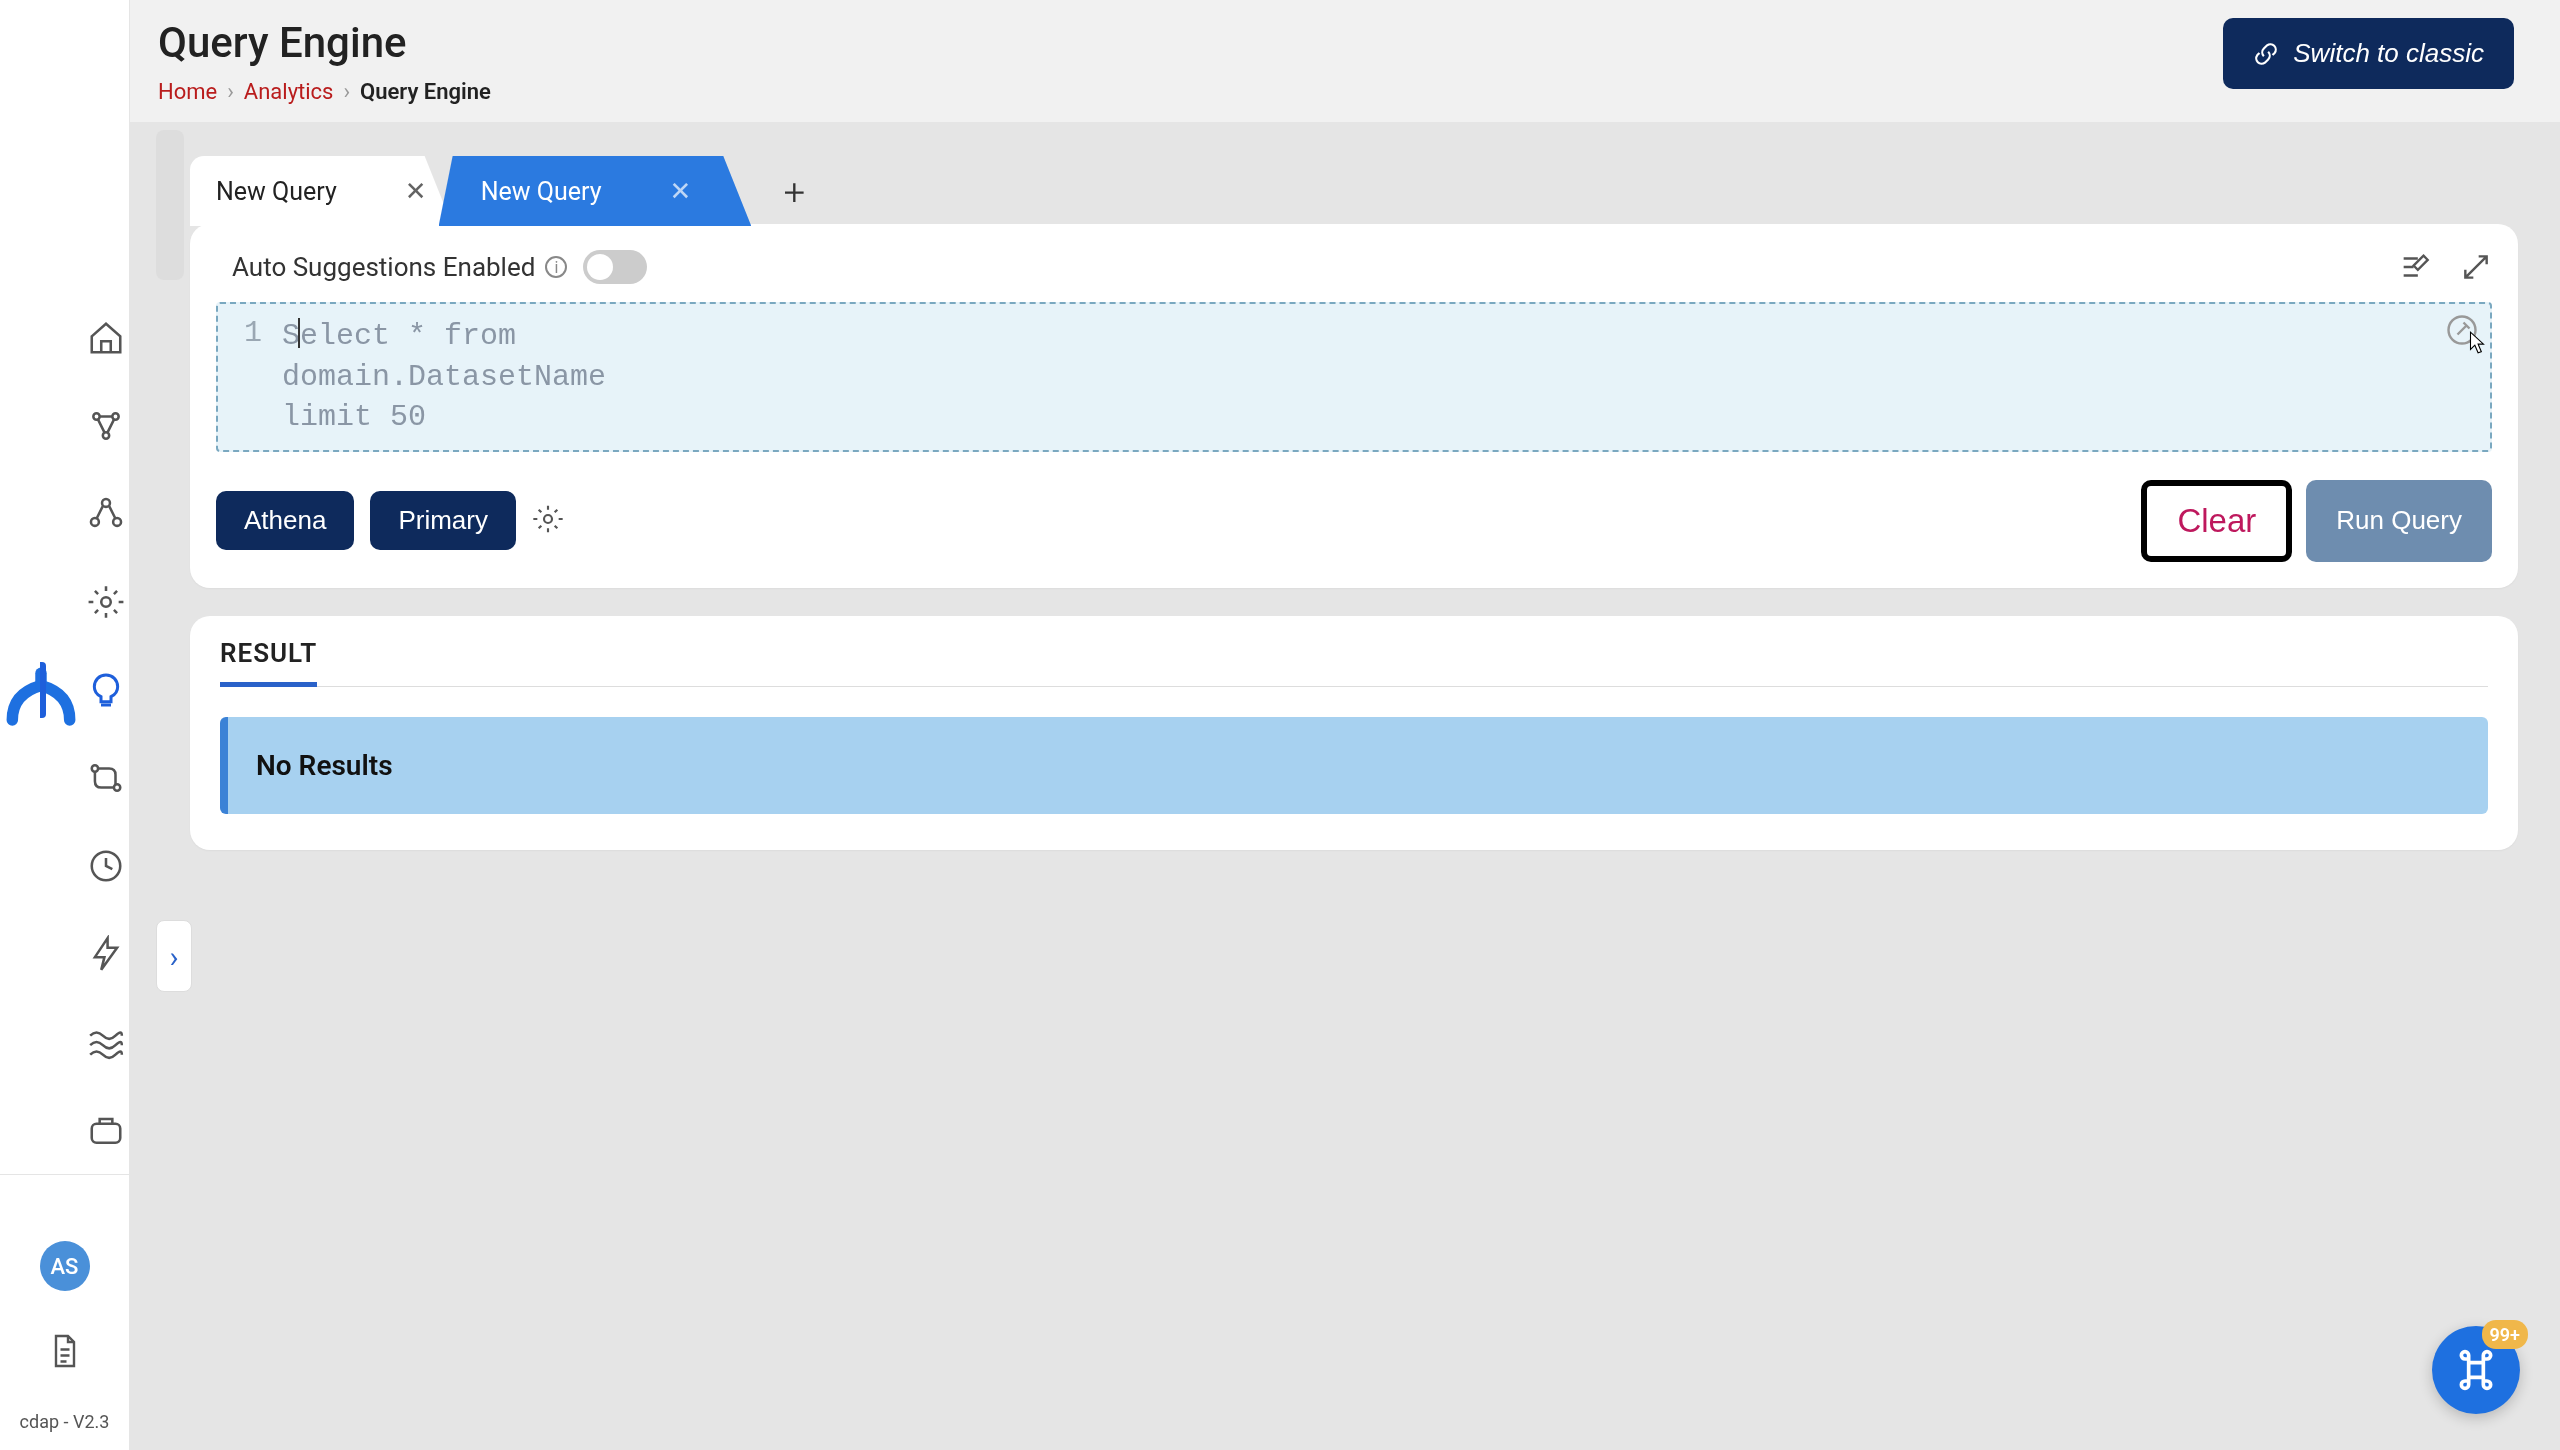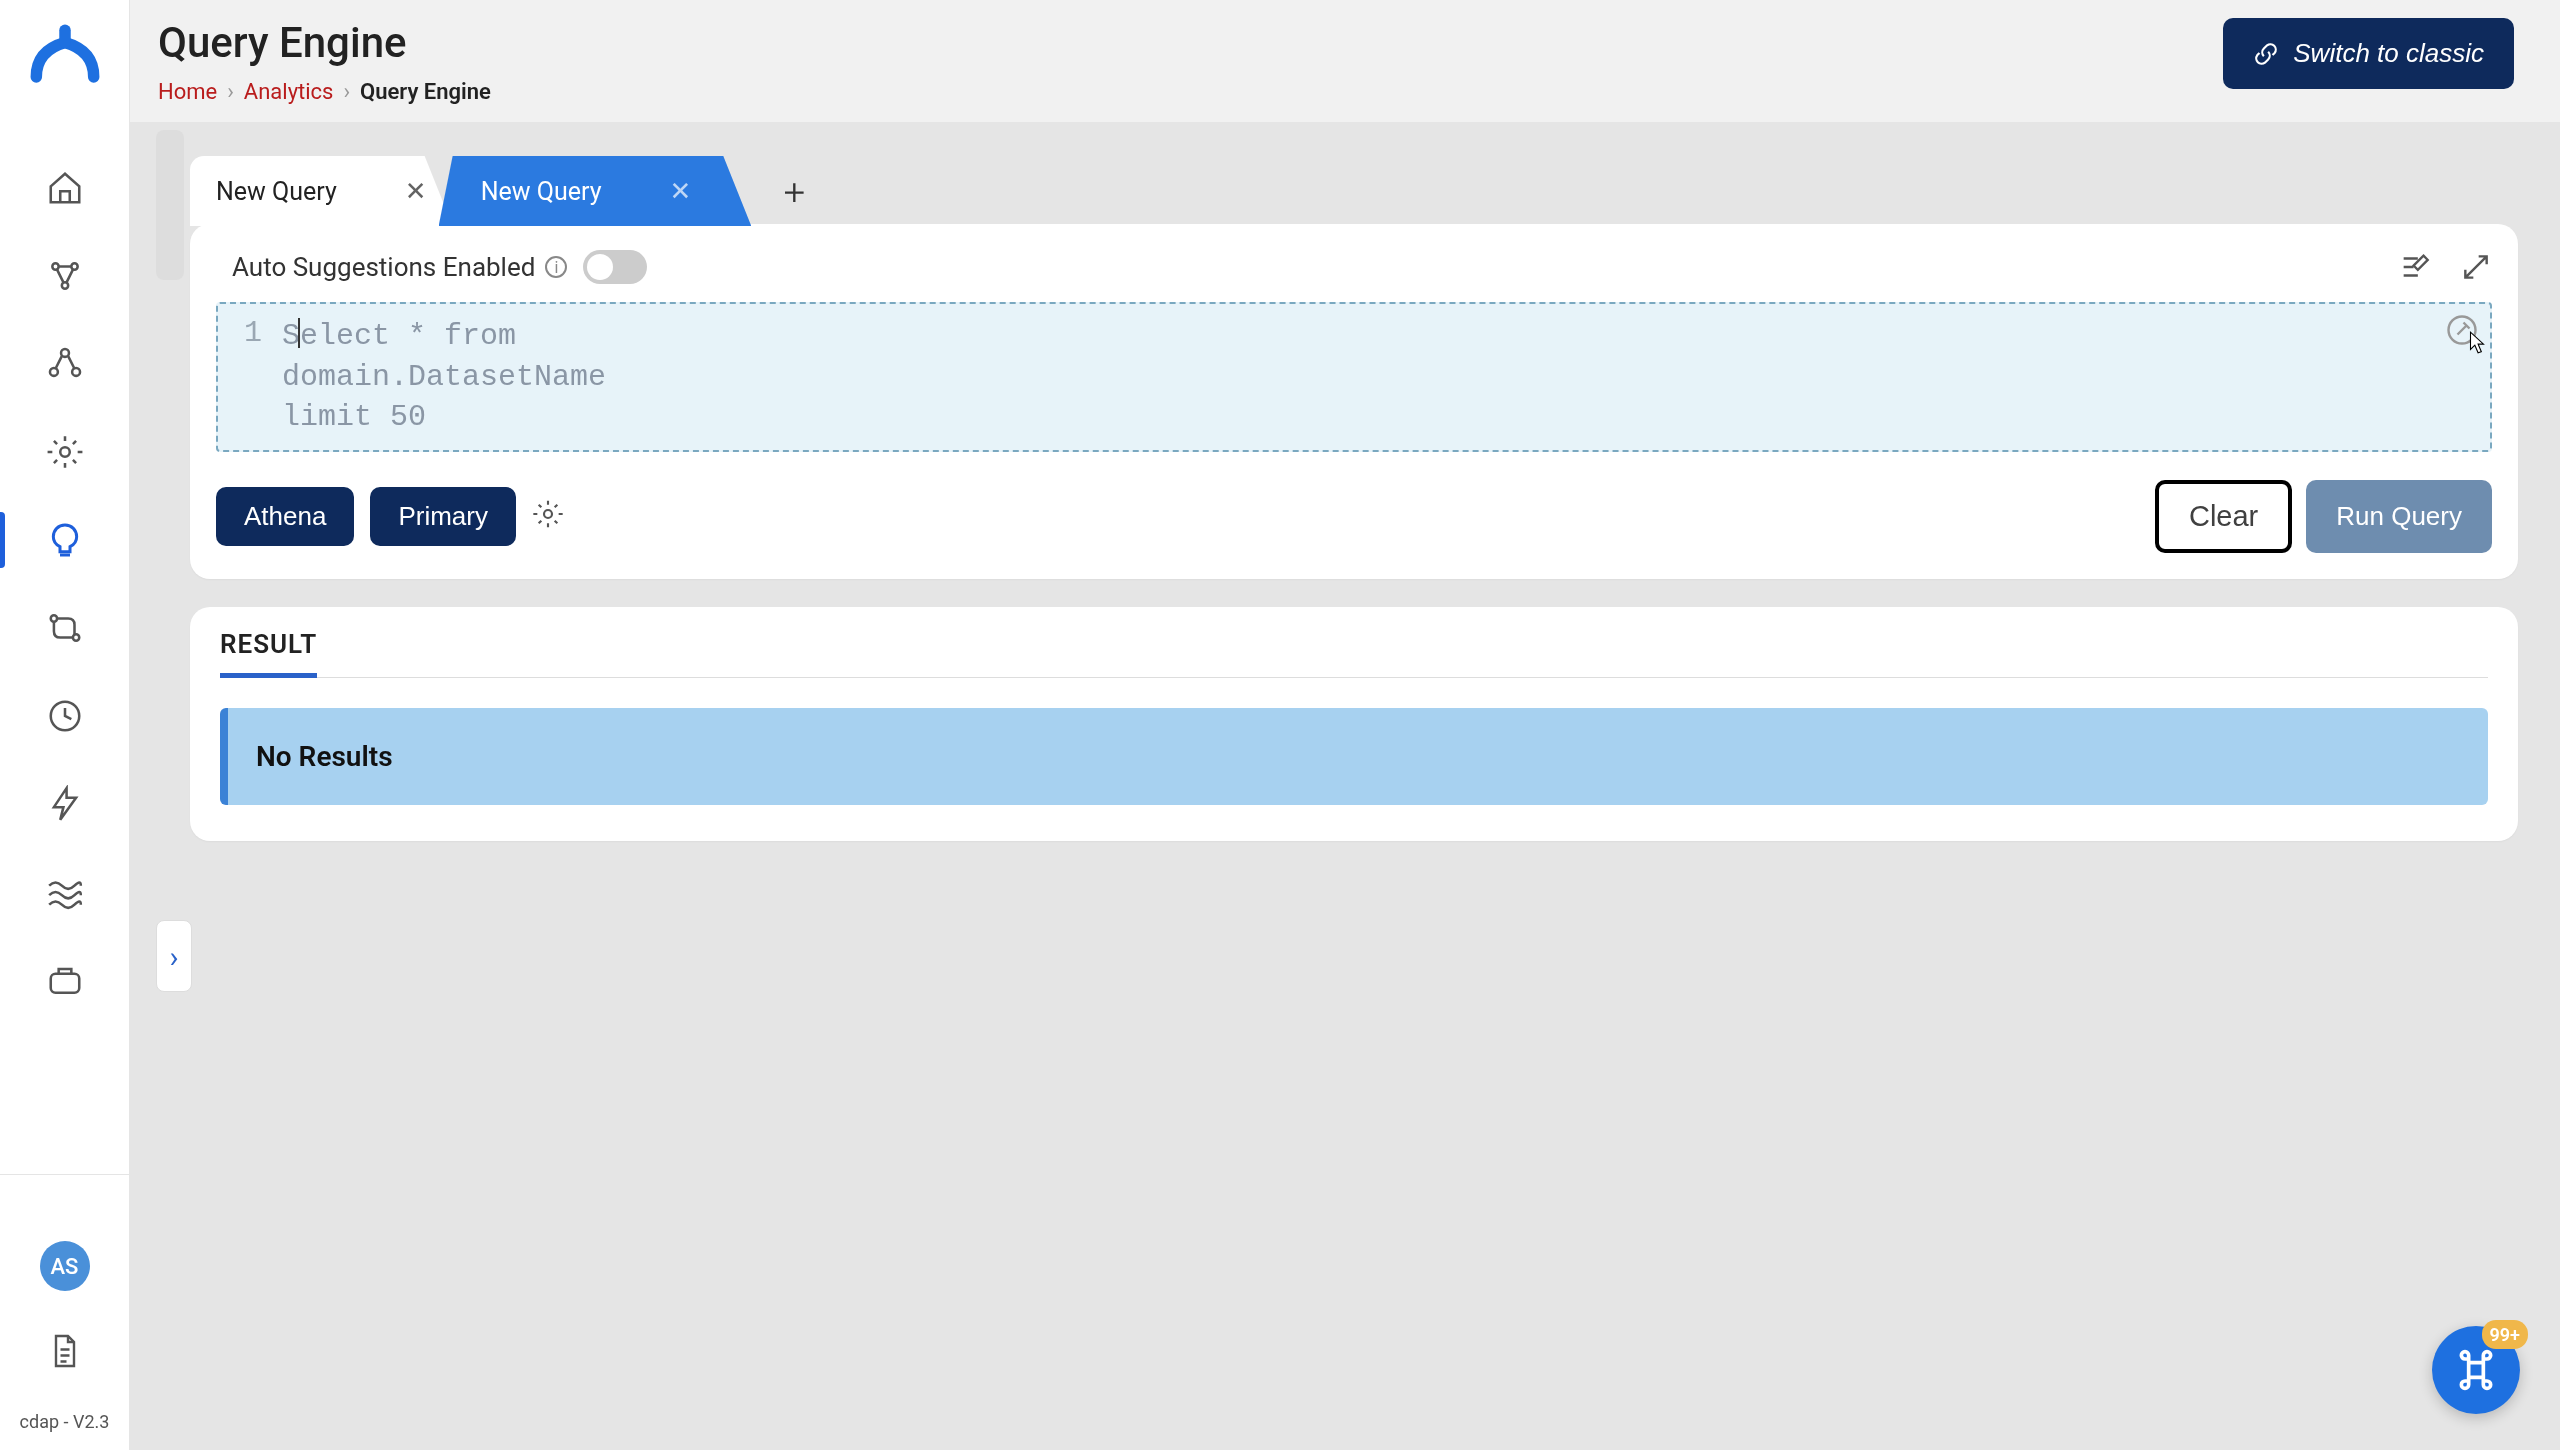--- a/index.html
+++ b/index.html
@@ -10,21 +10,21 @@
     height: 1450px;
     overflow: hidden;
     display: flex;
   }
   
   .sidebar {
     width: 130px;
     background: #fff;
     border-right: 1px solid #e5e5e5;
     display: flex;
-    flex-direction: column;
+    flex-direction: row;
     align-items: center;
     padding-top: 18px;
     position: relative;
   }
   .logo { margin-bottom: 60px; }
   .logo svg { width: 82px; height: 82px; }
   .nav-items { display: flex; flex-direction: column; gap: 40px; align-items: center; }
   .nav-item {
     width: 48px; height: 48px;
     display: flex; align-items: center; justify-content: center;
@@ -241,22 +241,22 @@
     border: none;
     border-radius: 10px;
     padding: 14px 28px;
     font-size: 26px;
     font-weight: 500;
     cursor: pointer;
   }
   .gear-small { color: #555; cursor: pointer; }
   .action-row { display: flex; gap: 14px; }
   .btn-clear {
-    background: #fff; color: #404040; border: 4px solid #000000;
-    border-radius: 10px; padding: 16px 30px; font-size: 29px; font-weight: 500; cursor: pointer;
+    background: #fff; color: #be185d; border: 6px solid #000000;
+    border-radius: 10px; padding: 16px 30px; font-size: 33px; font-weight: 500; cursor: pointer;
   }
   .btn-run {
     background: #6e8daf; color: #fff; border: none;
     border-radius: 10px; padding: 16px 30px; font-size: 26px; font-weight: 500; cursor: pointer;
   }
 
   
   .result-card { padding: 22px 30px 36px; }
   .result-header {
     font-size: 26px; font-weight: 600; letter-spacing: 1px; color: #222;

